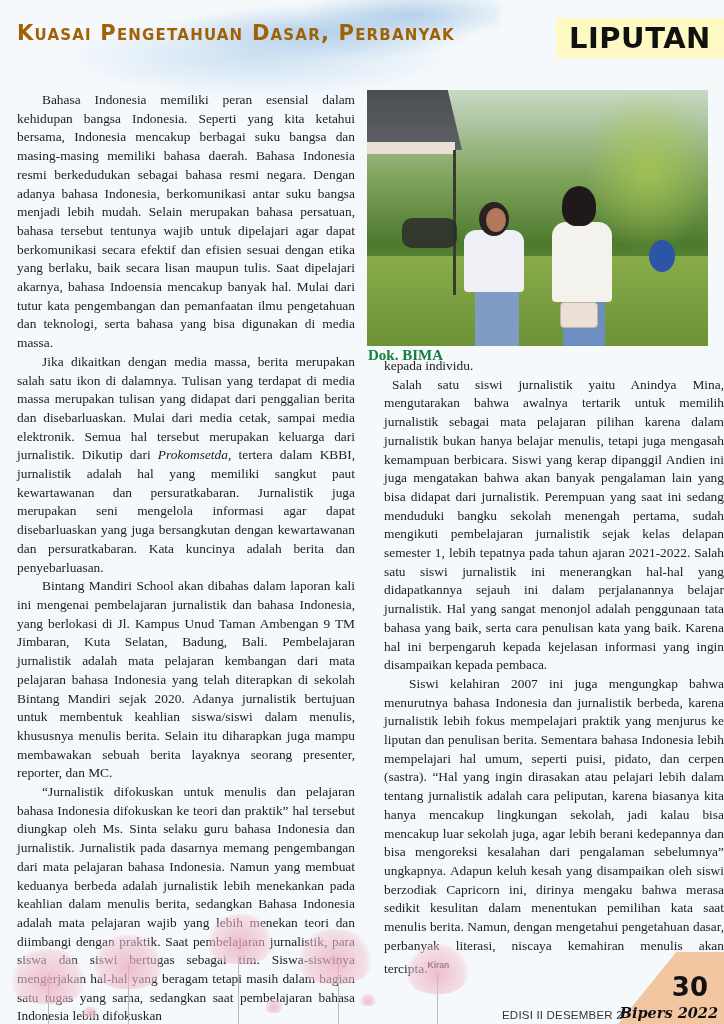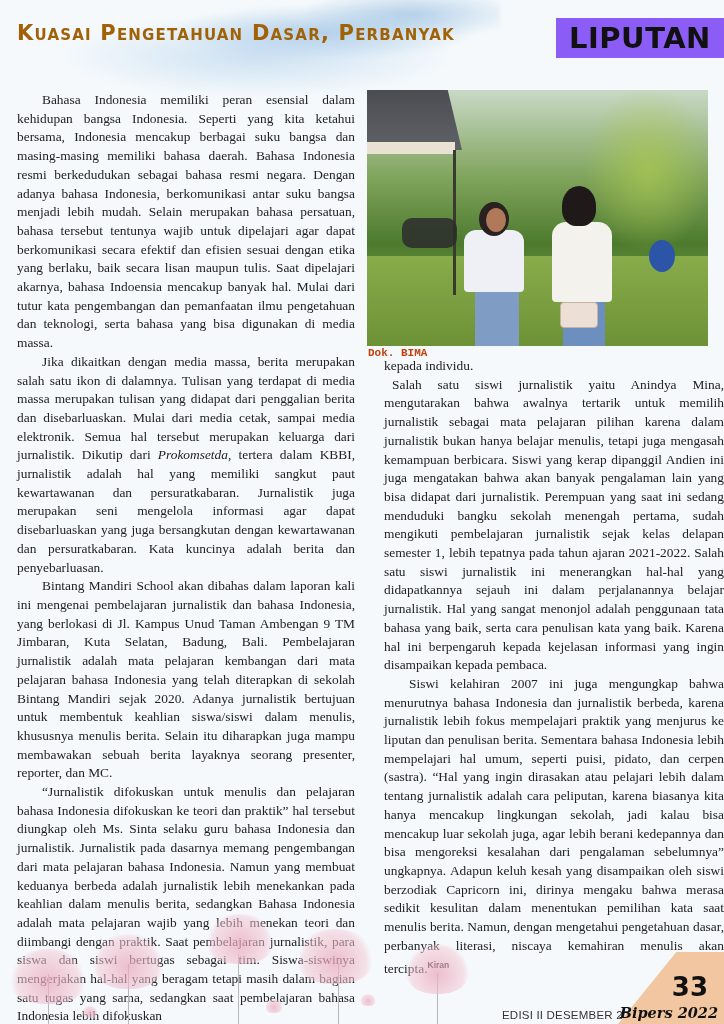--- a/index.html
+++ b/index.html
@@ -18,21 +18,21 @@
     filter:blur(2px);
   }
   .headline {
     position:absolute; left:17px; top:17px; width:470px;
     font-family:"DejaVu Sans", sans-serif; font-weight:bold;
     font-variant:small-caps; font-size:21px; line-height:32px;
     letter-spacing:1.2px; color:#a16207;
   }
   .section-tag {
     position:absolute; left:556px; top:18px; width:168px; height:40px;
-    background:#8b5cf6; display:flex; align-items:center; justify-content:center;
+    background:#fef9c3; display:flex; align-items:center; justify-content:center;
     font-family:"DejaVu Sans", sans-serif; font-weight:bold; font-size:29px; color:#111;
     letter-spacing:0.5px;
   }
   .col {
     position:absolute; font-size:13.4px; line-height:18.7px; text-align:justify;
   }
   .col p { margin:0; text-indent:25px; }
   .col p.noindent { text-indent:0; }
   .col-left { left:17px; top:91px; width:338px; }
   .col-right { left:384px; top:357px; width:340px; }
@@ -56,21 +56,21 @@
   .photo .p1-head { position:absolute; left:112px; top:112px; width:30px; height:34px; background:#2a2220; border-radius:50%; }
   .photo .p1-face { position:absolute; left:119px; top:118px; width:20px; height:24px; background:#b07a5a; border-radius:50%; }
   .photo .p1-jeans { position:absolute; left:108px; top:200px; width:44px; height:56px; background:#7f9cc4; }
   .photo .p2-shirt { position:absolute; left:185px; top:132px; width:60px; height:80px; background:#f4f2ec; border-radius:14px 14px 4px 4px; }
   .photo .p2-head { position:absolute; left:195px; top:96px; width:34px; height:40px; background:#1f1a19; border-radius:50% 50% 40% 40%; }
   .photo .p2-jeans { position:absolute; left:196px; top:208px; width:42px; height:48px; background:#6d8fc0; }
   .photo .bag { position:absolute; left:193px; top:212px; width:36px; height:24px; background:#ece0d6; border-radius:4px; border:1px solid #c7b3a3; }
   .photo .sign { position:absolute; left:282px; top:150px; width:26px; height:32px; background:#2c55a8; border-radius:50%; }
   .photo .scooter { position:absolute; left:35px; top:128px; width:55px; height:30px; background:#2b2b2b; border-radius:10px; opacity:0.85; }
   .caption {
-    position:absolute; left:368px; top:347px; font-weight:bold; font-size:11px; color:#c2410c;font-family:Liberation Mono, monospace;
+    position:absolute; left:368px; top:347px; font-weight:bold; font-size:15px; color:#15803d;
   }
   .byline { font-family:"Liberation Sans", sans-serif; font-weight:bold; font-size:8.5px; vertical-align:super; color:#111; }
   .flowers { position:absolute; left:0; bottom:0; width:724px; height:110px; pointer-events:none; }
   .flower { position:absolute; border-radius:50% 50% 45% 45%;
     background:radial-gradient(circle at 50% 60%, rgba(233,170,190,0.75), rgba(243,200,212,0.5) 60%, rgba(255,255,255,0) 72%); }
   .stem { position:absolute; width:1px; background:#b8b8b8; }
   .corner {
     position:absolute; right:0; bottom:0; width:106px; height:72px;
     background:#f2c6a0; clip-path:polygon(55% 0,100% 0,100% 100%,0 100%);
   }
@@ -143,14 +143,14 @@
   <div class="flower" style="left:295px;top:15px;width:80px;height:55px"></div>
   <div class="stem" style="left:437px;top:60px;height:50px"></div>
   <div class="flower" style="left:405px;top:30px;width:65px;height:50px"></div>
   <div class="flower" style="left:265px;top:85px;width:18px;height:14px"></div>
   <div class="flower" style="left:360px;top:80px;width:16px;height:12px"></div>
   <div class="flower" style="left:82px;top:92px;width:16px;height:12px"></div>
 </div>
 
 <div class="edition">EDISI II DESEMBER 2022</div>
 <div class="corner"></div>
-<div class="page-number">33</div>
+<div class="page-number">30</div>
 <div class="brand">Bipers 2022</div>
 
 </body></html>

